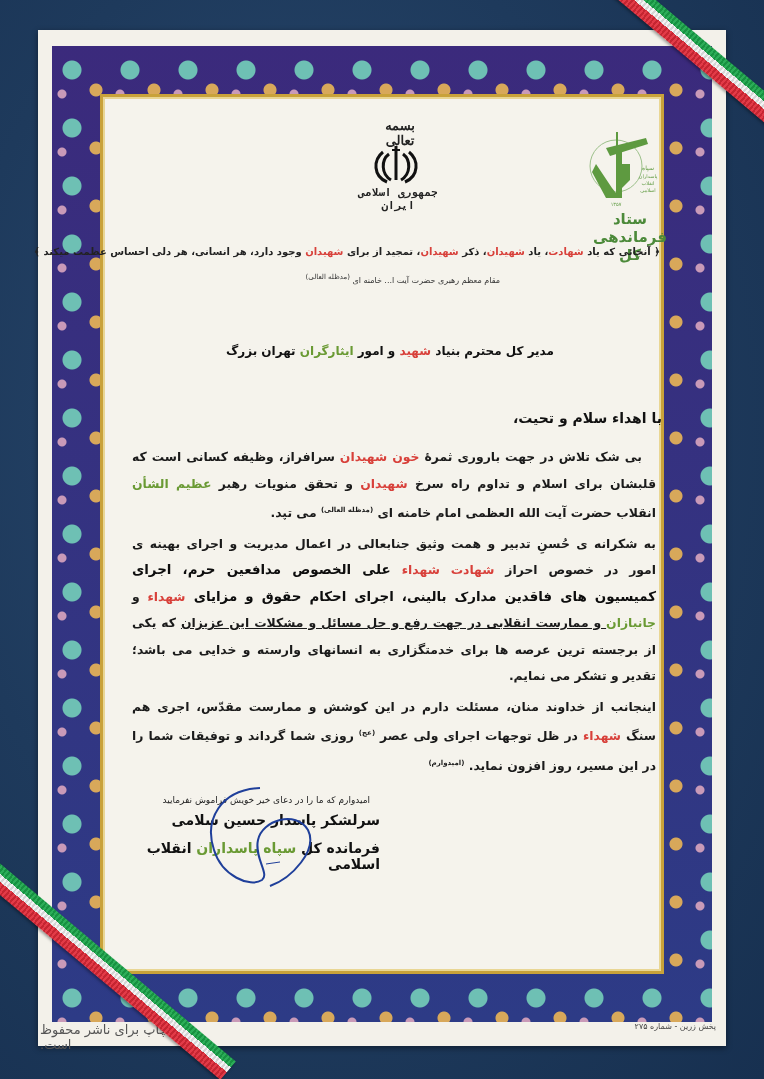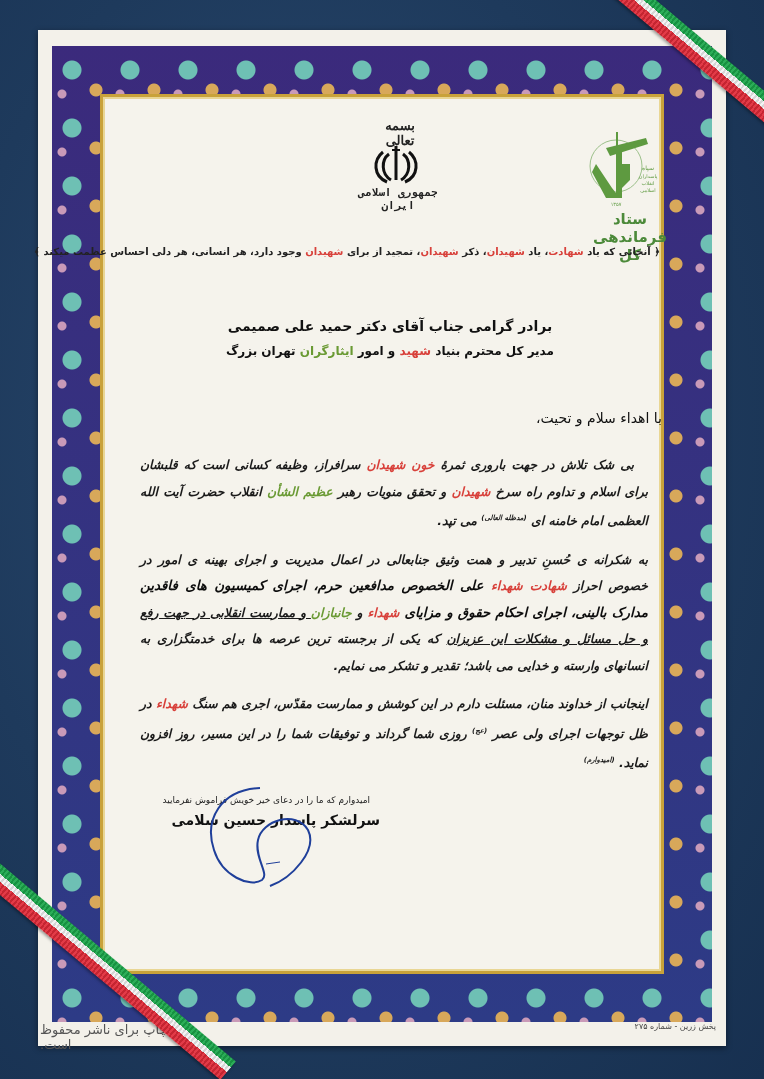--- a/index.html
+++ b/index.html
@@ -55,24 +55,24 @@
   .irgc-cap { position:absolute; left:580px; top:210px; width:100px; text-align:center; font-size:15px; font-weight:bold; color:#4c8a3a; }
 
   .quote { position:absolute; left:120px; top:246px; width:540px; font-size:10px; color:#222; font-weight:bold; text-align:right; white-space:nowrap; }
   .quote .r, .red { color:#d8403a; }
   .quote-attr { position:absolute; left:200px; top:273px; width:300px; font-size:8px; color:#333; text-align:right; }
 
   .addr1 { position:absolute; left:200px; top:318px; width:380px; text-align:center; font-size:14px; font-weight:bold; color:#111; }
   .addr2 { position:absolute; left:170px; top:344px; width:440px; text-align:center; font-size:12px; font-weight:bold; color:#111; }
   .green { color:#6a9a34; }
 
-  .greet { position:absolute; left:380px; top:410px; width:282px; text-align:right; font-size:14px; font-weight:normal; color:#111; }
+  .greet { position:absolute; left:380px; top:410px; width:282px; text-align:right; font-size:14px; font-weight:bold; color:#111; }
 
   .body { position:absolute; left:128px; top:440px; width:532px; text-align:justify; text-align-last:right; font-size:12.4px; line-height:26.5px; color:#1a1a1a; font-weight:bold; }
-  .body p { margin:12px;font-style:italic; }
+  .body p { margin:4px; }
   .body .blk { color:#0d0d0d; font-size:13.4px; }
   .ul { text-decoration:underline; }
   sup { font-size:7px; }
 
   .sig-wish { position:absolute; left:150px; top:795px; width:220px; text-align:right; font-size:9px; color:#222; }
   .sig-name { position:absolute; left:140px; top:812px; width:240px; text-align:right; font-size:14px; font-weight:bold; color:#111; }
   .sig-title { position:absolute; left:110px; top:840px; width:270px; text-align:right; font-size:14px; font-weight:bold; color:#111; }
   .signature { position:absolute; left:200px; top:780px; width:120px; height:120px; }
 
   .ribbon { position:absolute; height:24px; width:420px; transform-origin:0 0;
@@ -113,42 +113,47 @@
     <text x="62" y="50" font-size="5" fill="#5e9a40" text-anchor="middle" font-family="DejaVu Sans, sans-serif">پاسداران</text>
     <text x="62" y="57" font-size="5" fill="#5e9a40" text-anchor="middle" font-family="DejaVu Sans, sans-serif">انقلاب</text>
     <text x="62" y="64" font-size="5" fill="#5e9a40" text-anchor="middle" font-family="DejaVu Sans, sans-serif">اسلامی</text>
     <text x="30" y="78" font-size="5" fill="#5e9a40" text-anchor="middle" font-family="DejaVu Sans, sans-serif">۱۳۵۷</text>
   </svg>
   <div class="irgc-cap rtl">ستاد فرماندهی کل</div>
 
   <div class="quote rtl">
     <span>﴿ </span><span>آنجائی که یاد </span><span class="r">شهادت</span><span>، یاد </span><span class="r">شهیدان</span><span>، ذکر </span><span class="r">شهیدان</span><span>، تمجید از برای </span><span class="r">شهیدان</span><span> وجود دارد، هر انسانی، هر دلی احساس عظمت میکند</span><span> ﴾</span>
   </div>
+  <div class="quote-attr rtl">
+    <span>مقام معظم رهبری حضرت آیت ا... خامنه ای</span> <sup>(مدظله العالی)</sup>
+  </div>
 
-  <div class="addr1 rtl">برادر گرامی جناب آقای دکتر حمید علی صمیمی</div>
   <div class="addr2 rtl">
     <span>مدیر کل محترم بنیاد </span><span class="red">شهید</span><span> و امور </span><span class="green">ایثارگران</span><span> تهران بزرگ</span>
   </div>
 
   <div class="greet rtl">با اهداء سلام و تحیت،</div>
 
   <div class="body rtl">
     <p style="text-indent:14px">
       <span>بی شک تلاش در جهت باروری ثمرهٔ </span><span class="red">خون شهیدان</span><span> سرافراز، وظیفه کسانی است که قلبشان برای اسلام و تداوم راه سرخ </span><span class="red">شهیدان</span><span> و تحقق منویات رهبر </span><span class="green">عظیم الشأن</span><span> انقلاب حضرت آیت الله العظمی امام خامنه ای </span><sup>(مدظله العالی)</sup><span> می تپد.</span>
     </p>
     <p>
       <span>به شکرانه ی حُسنِ تدبیر و همت وثیق جنابعالی در اعمال مدیریت و اجرای بهینه ی امور در خصوص احراز </span><span class="red">شهادت شهداء</span><span class="blk"> علی الخصوص مدافعین حرم، اجرای کمیسیون های فاقدین مدارک بالینی، اجرای احکام حقوق و مزایای </span><span class="red">شهداء</span><span> و </span><span class="green">جانبازان</span><span class="ul"> و ممارست انقلابی در جهت رفع و حل مسائل و مشکلات این عزیزان</span><span> که یکی از برجسته ترین عرصه ها برای خدمتگزاری به انسانهای وارسته و خدایی می باشد؛ تقدیر و تشکر می نمایم.</span>
     </p>
     <p>
       <span>اینجانب از خداوند منان، مسئلت دارم در این کوشش و ممارست مقدّس، اجری هم سنگ </span><span class="red">شهداء</span><span> در ظل توجهات اجرای ولی عصر </span><sup>(عج)</sup><span> روزی شما گرداند و توفیقات شما را در این مسیر، روز افزون نماید. </span><sup>(امیدوارم)</sup>
     </p>
   </div>
 
   <div class="sig-wish rtl">امیدوارم که ما را در دعای خیر خویش فراموش نفرمایید</div>
   <div class="sig-name rtl">سرلشکر پاسدار حسین سلامی</div>
+  <div class="sig-title rtl">
+    <span>فرمانده کل </span><span class="green">سپاه پاسداران</span><span> انقلاب اسلامی</span>
+  </div>
   <svg class="signature" viewBox="0 0 120 120">
     <path d="M60 8 C20 10 4 40 14 70 C22 96 50 108 62 100 C70 94 54 78 58 60 C62 40 96 30 108 50 C118 70 92 98 70 106" fill="none" stroke="#1f3f9a" stroke-width="2"></path>
     <path d="M66 84 L80 82" stroke="#1f3f9a" stroke-width="1"></path>
   </svg>
 
   <div class="bottom-note-l rtl">چاپ برای ناشر محفوظ است.</div>
   <div class="bottom-note-r rtl">پخش زرین - شماره ۲۷۵</div>
 </div>
 
 <div class="ribbon" style="left:620px; top:-30px; transform:rotate(40deg);"></div>

